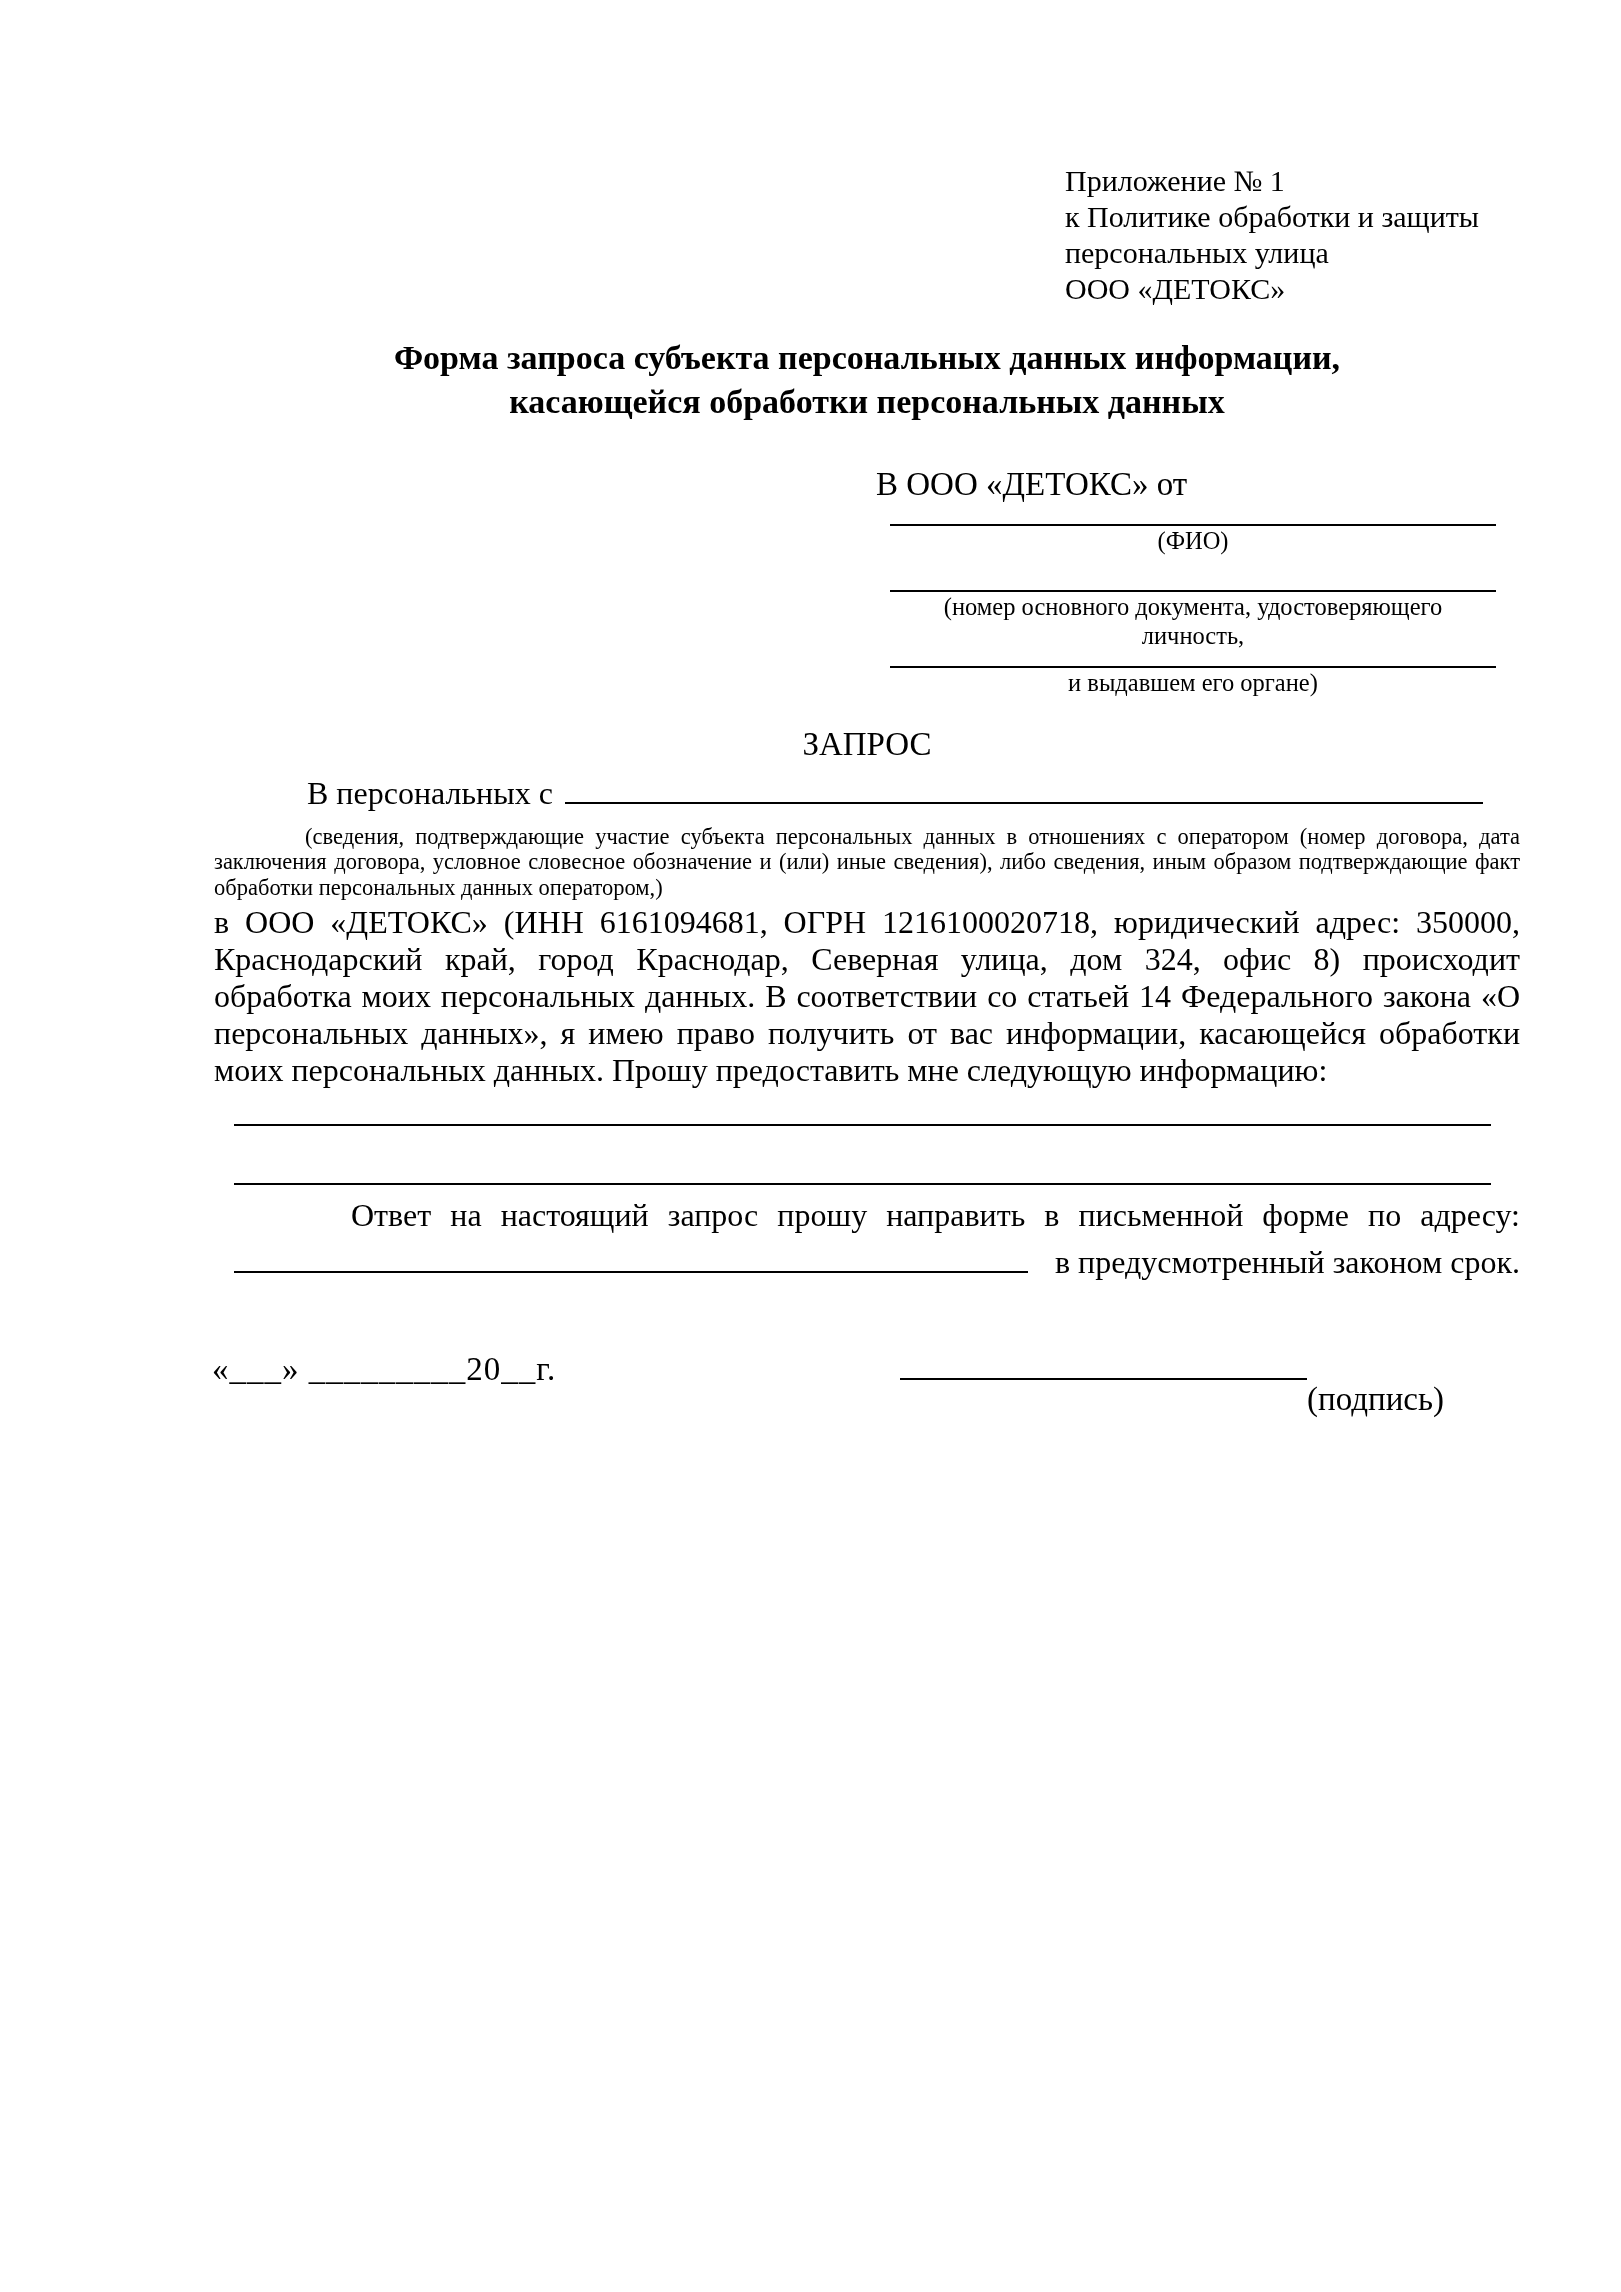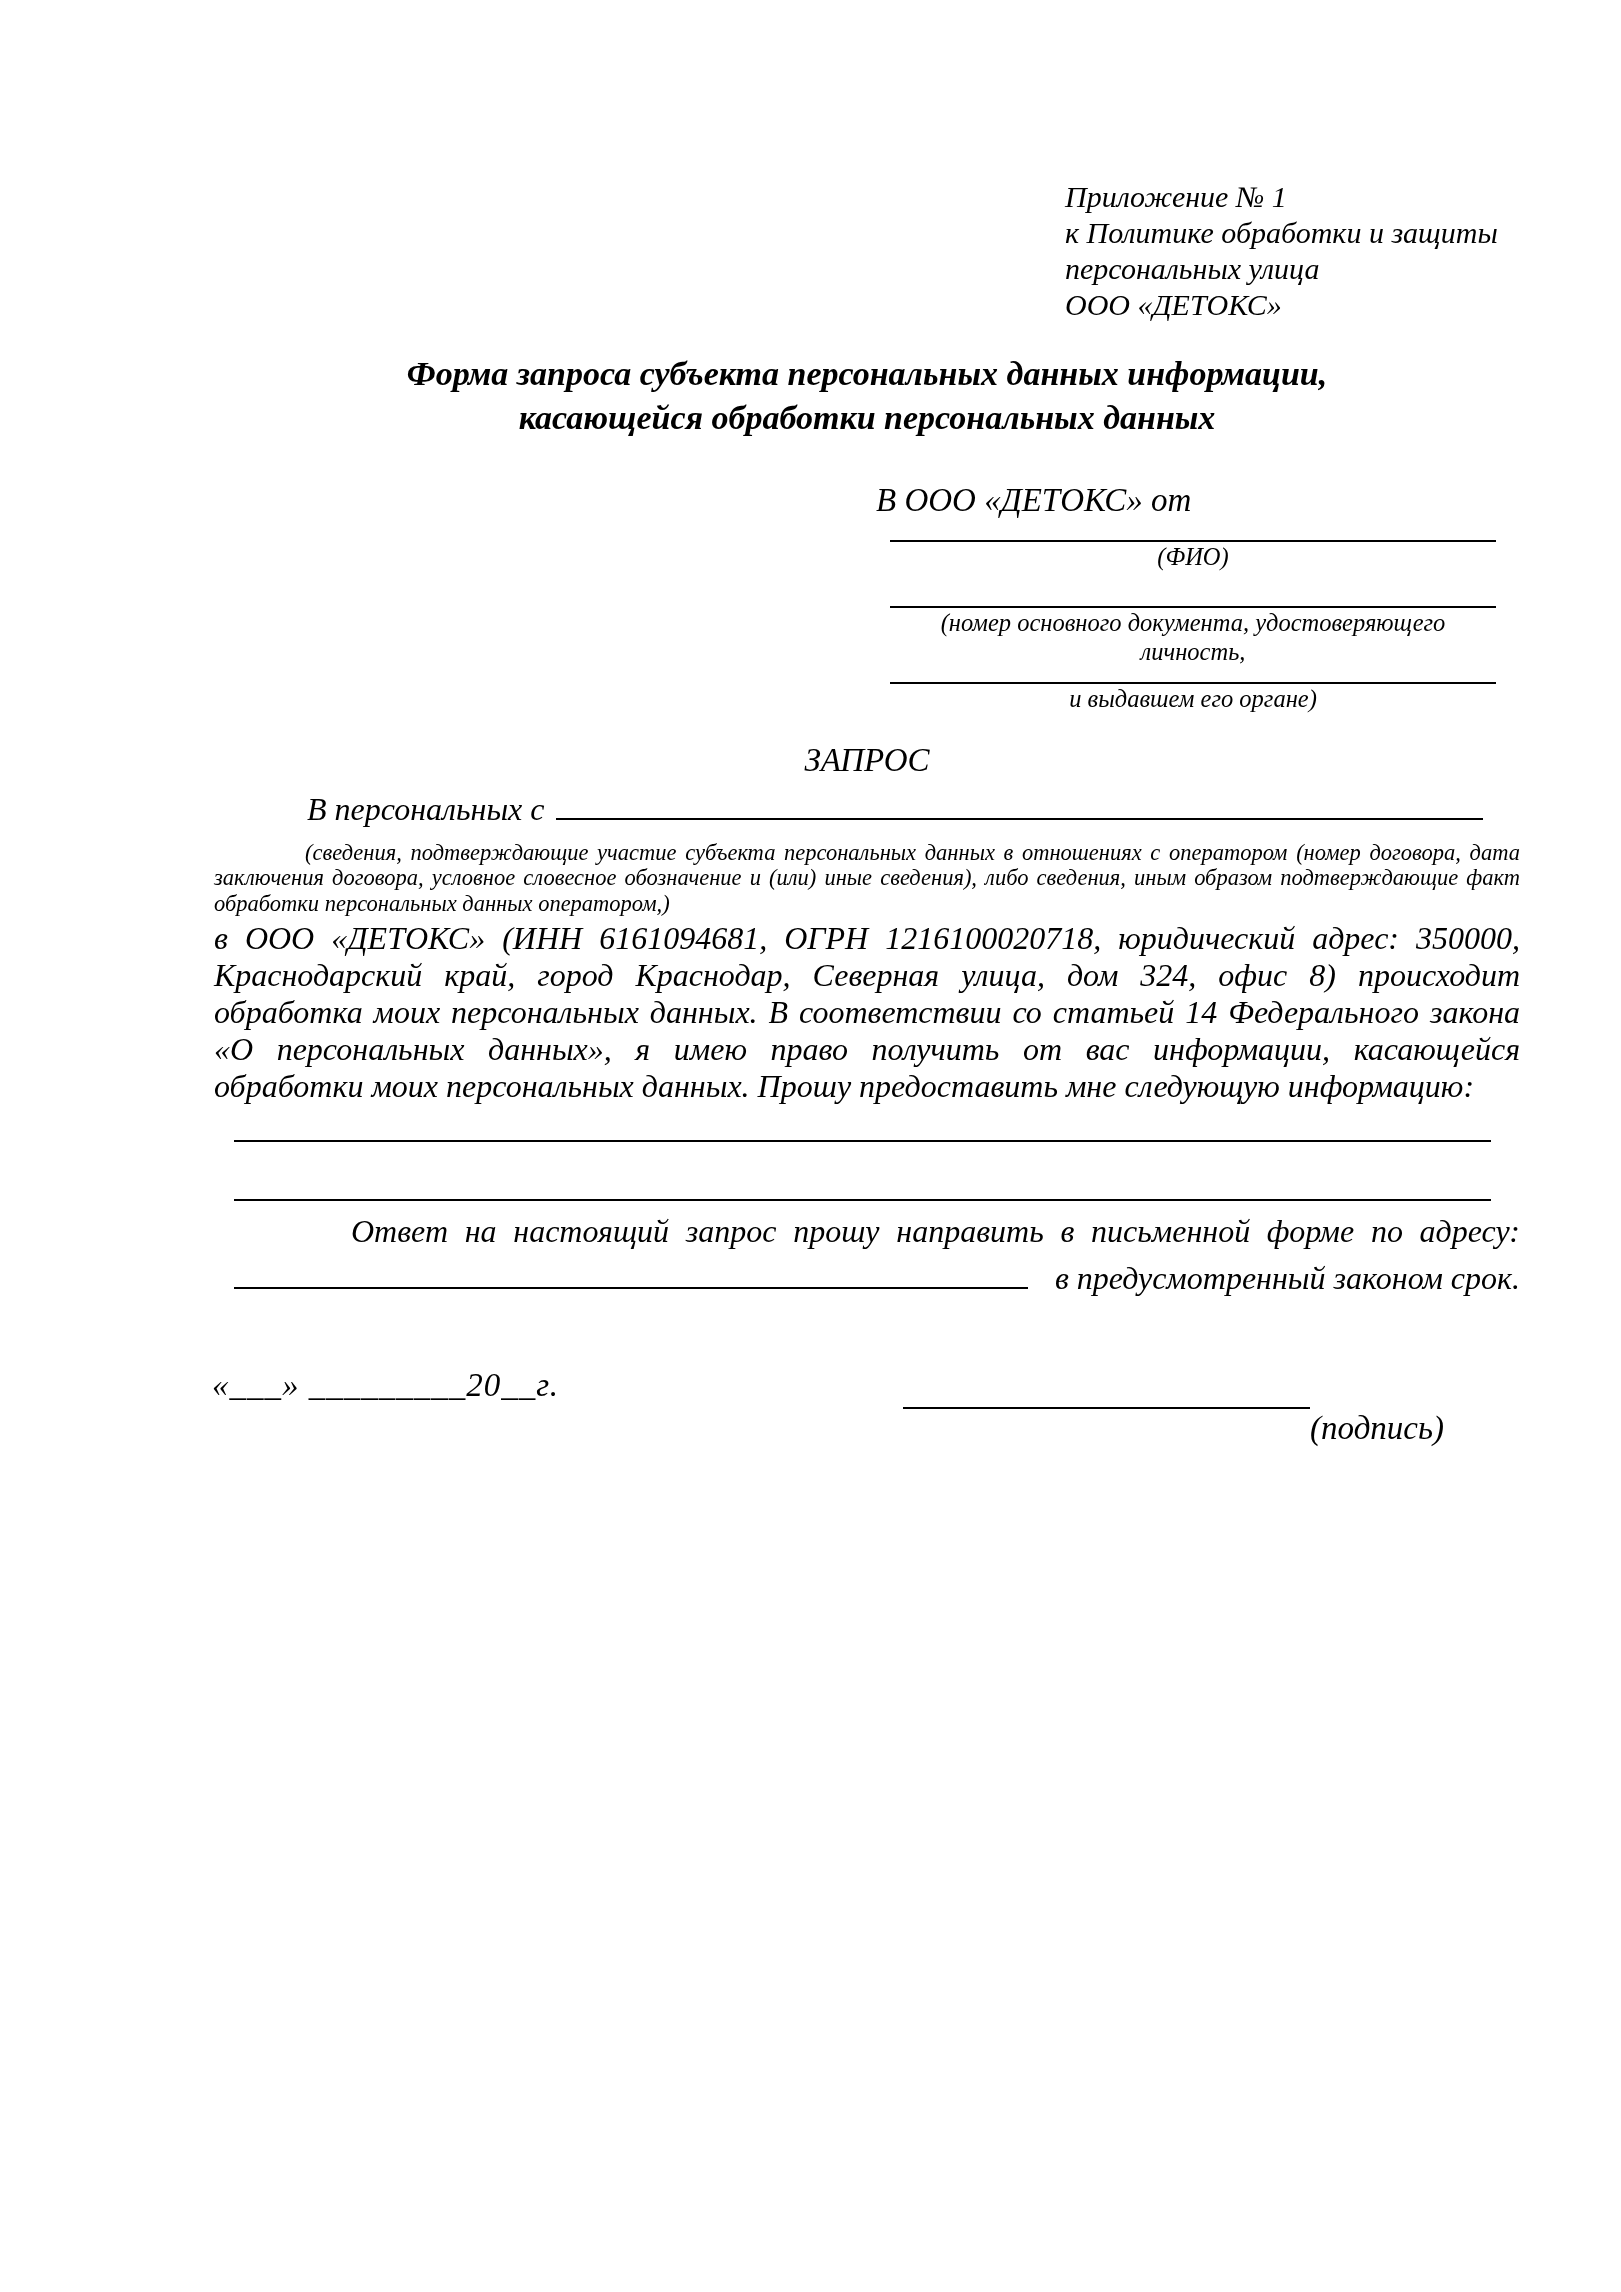--- a/index.html
+++ b/index.html
@@ -9,23 +9,22 @@
     width: 1621px;
     height: 2293px;
     background: #ffffff;
     color: #000000;
     font-family: "Liberation Serif", "DejaVu Serif", serif;
     overflow: hidden;
   }
   .content {
     position: absolute;
     left: 214px;
-    top: 16px;
+    top: 0;
     width: 1306px;
-    font-style: italic;
   }
   
   .appendix {
     margin-top: 163px;
     margin-left: 851px;
     font-size: 30px;
     line-height: 36px;
   }
   
   .doc-title {
@@ -116,21 +115,20 @@
   .address-row .uline { width: 794px; }
   .address-row .suffix { margin-left: auto; }
   
   .bottom-row {
     margin-top: 63px;
     height: 43px;
     display: flex;
     align-items: baseline;
     font-size: 33px;
     line-height: 43px;
-    flex-direction: column;
   }
   .bottom-row .date { margin-left: -2px; letter-spacing: 1px; }
   .sig-group { margin-left: auto; margin-right: 76px; display: flex; align-items: flex-start; }
   .sig-group .uline { width: 407px; }
 </style>
 </head>
 <body>
 
 <div class="page">
   <div class="content">

